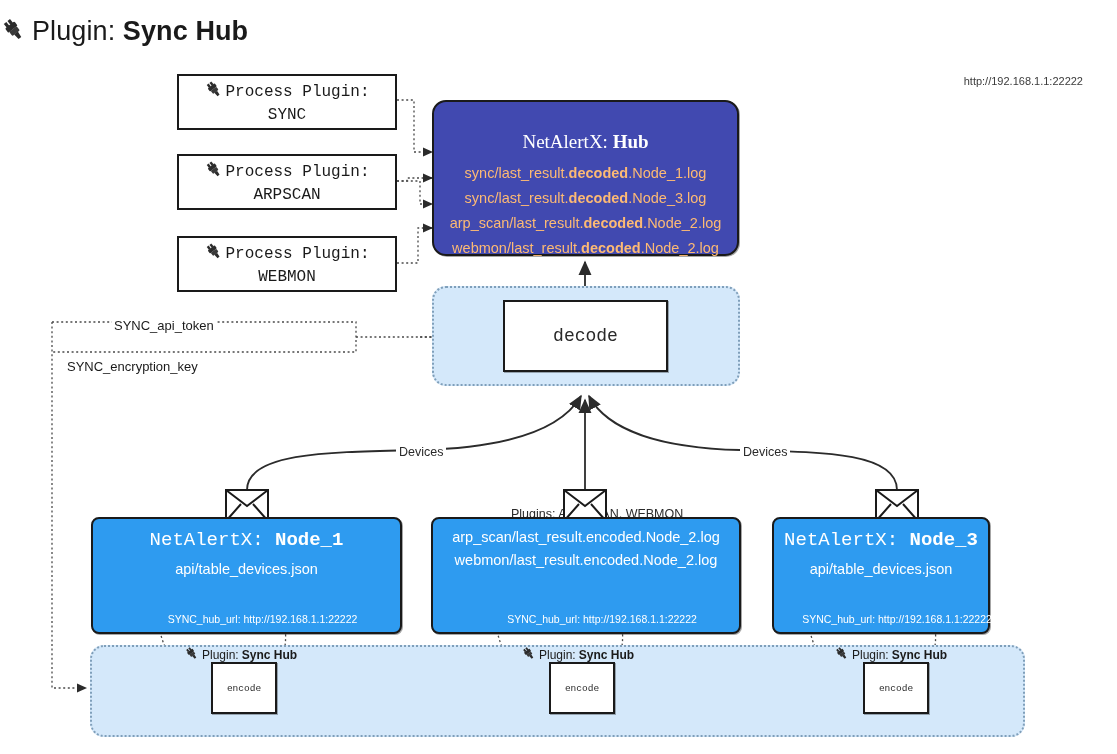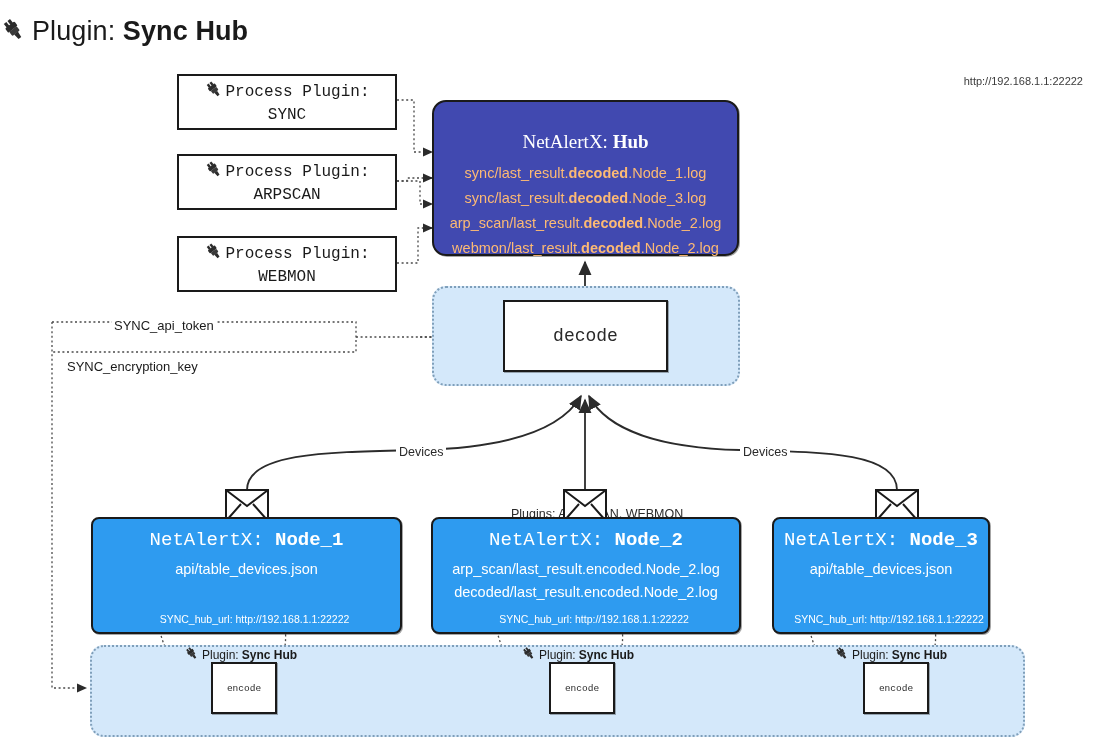--- a/index.html
+++ b/index.html
@@ -56,21 +56,21 @@
   
   .nodecard{position:absolute;top:517px;height:117px;background:#2e9bf0;
             border:2px solid #1a1a1a;border-radius:8px;box-sizing:border-box;
             box-shadow:1px 1px 0 rgba(0,0,0,.35);}
   .nodecard .ntitle{font-family:"Liberation Mono","DejaVu Sans Mono",monospace;
             font-size:19px;color:#ffffff;text-align:center;margin-top:10px;}
   .nodecard .ntitle b{font-weight:bold;}
   .nodecard .npaths{margin-top:7px;}
   .nodecard .npaths div{font-size:14.5px;color:#ffffff;text-align:center;
             line-height:1.62;white-space:nowrap;}
-  .nodecard .nfoot{position:absolute;left:8px;bottom:7px;width:100%;text-align:center;
+  .nodecard .nfoot{position:absolute;left:16px;bottom:7px;width:100%;text-align:center;
             font-size:10.5px;color:#ffffff;white-space:nowrap;}
 
   
   .envelope{position:absolute;width:44px;height:33px;}
 
   
   .elabel{position:absolute;font-size:12.5px;color:#2a2a2a;background:#ffffff;
           padding:0 3px;white-space:nowrap;}
   .tlabel{position:absolute;font-size:13px;color:#1a1a1a;background:#ffffff;
           padding:0 2px;white-space:nowrap;}
@@ -240,24 +240,23 @@
 
   <div class="nodecard" style="left:91px;width:311px;">
     <div class="ntitle"><span>NetAlertX: </span><b>Node_1</b></div>
     <div class="npaths">
       <div>api/table_devices.json</div>
     </div>
     <div class="nfoot">SYNC_hub_url: http://192.168.1.1:22222</div>
   </div>
 
   <div class="nodecard" style="left:431px;width:310px;">
-    <div class="ntitle"><span>NetAlertX: </span><b>Node_2</b></div>
     <div class="npaths">
       <div>arp_scan/last_result.encoded.Node_2.log</div>
-      <div>decoded/last_result.encoded.Node_2.log</div>
+      <div>webmon/last_result.encoded.Node_2.log</div>
     </div>
     <div class="nfoot">SYNC_hub_url: http://192.168.1.1:22222</div>
   </div>
 
   <div class="nodecard" style="left:772px;width:218px;">
     <div class="ntitle"><span>NetAlertX: </span><b>Node_3</b></div>
     <div class="npaths">
       <div>api/table_devices.json</div>
     </div>
     <div class="nfoot">SYNC_hub_url: http://192.168.1.1:22222</div>

